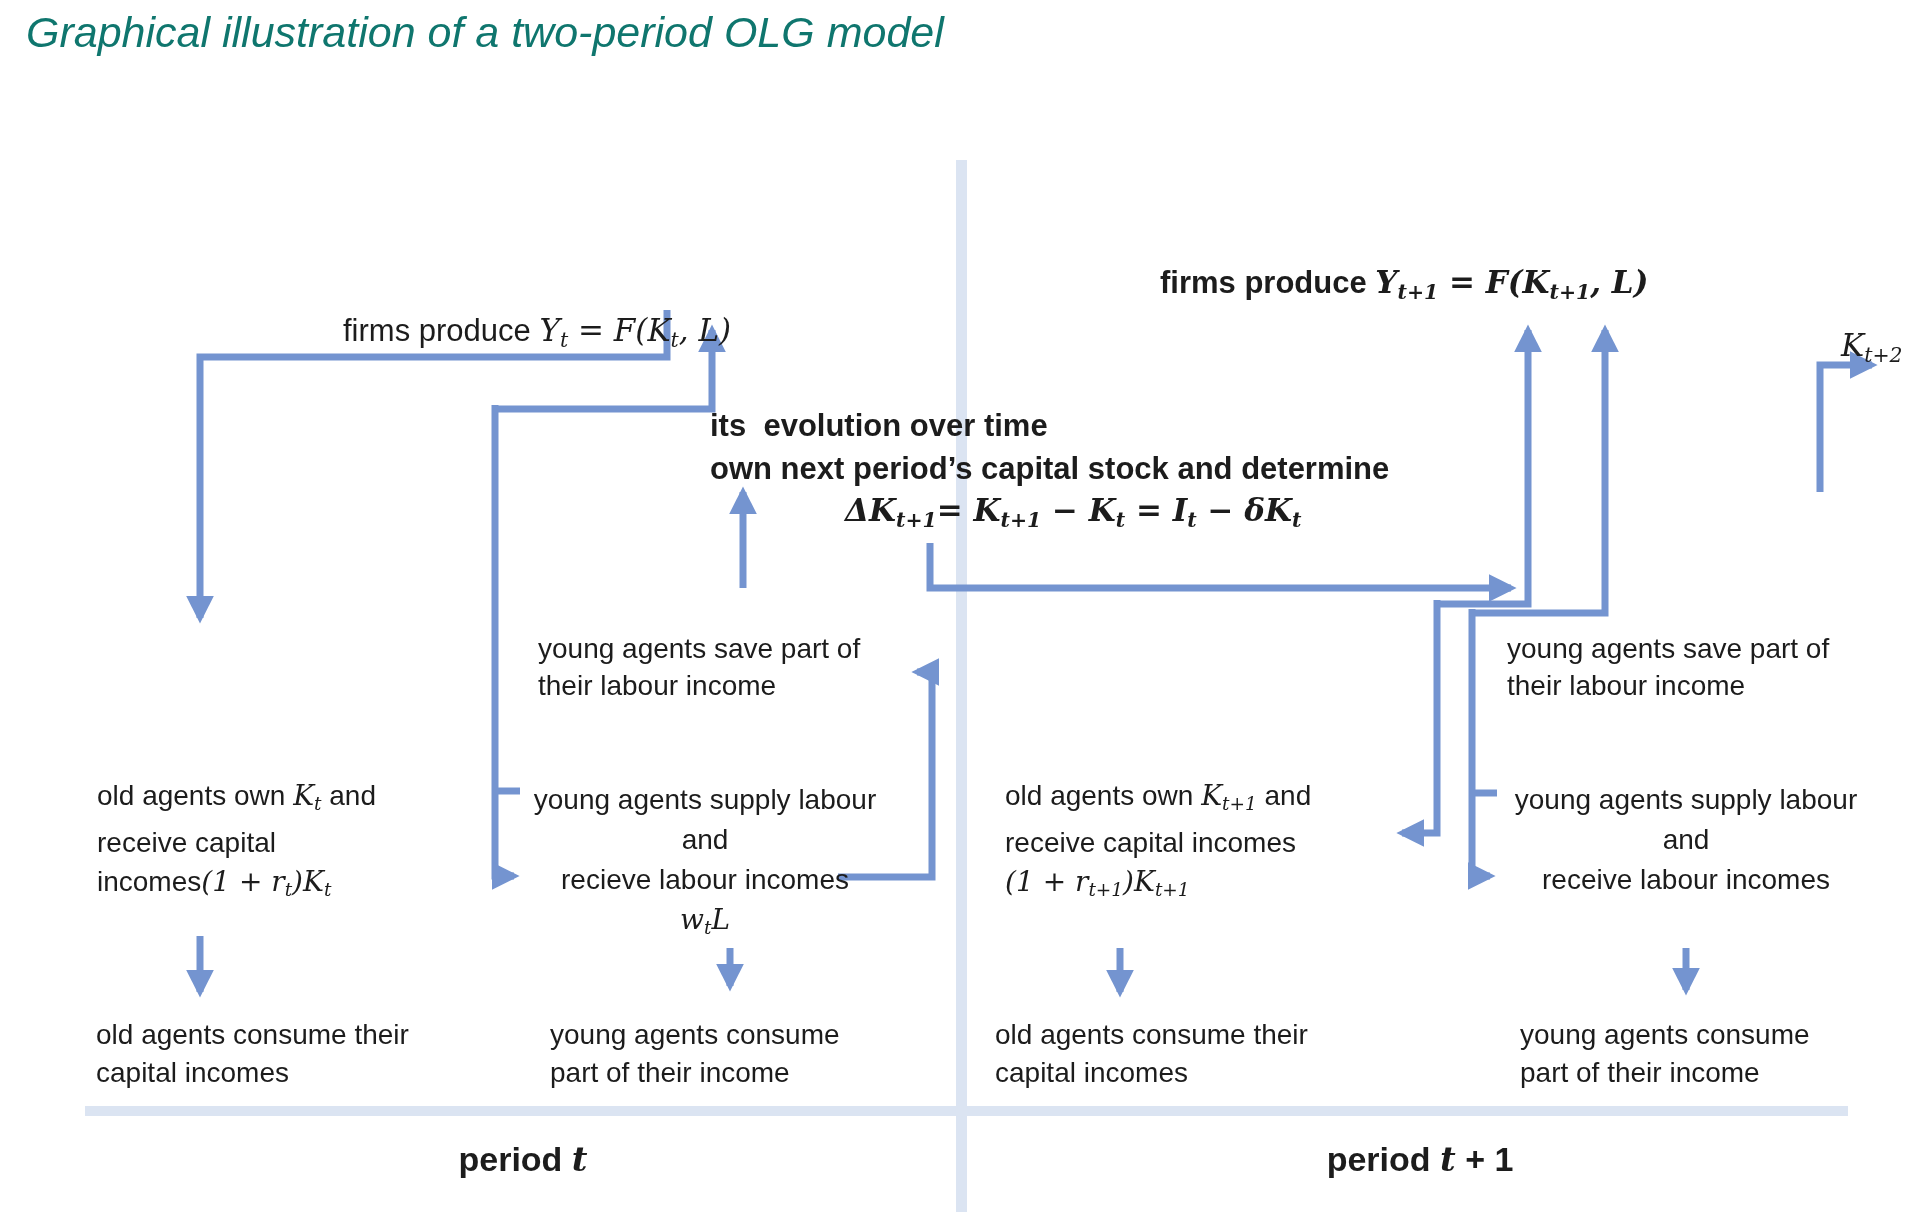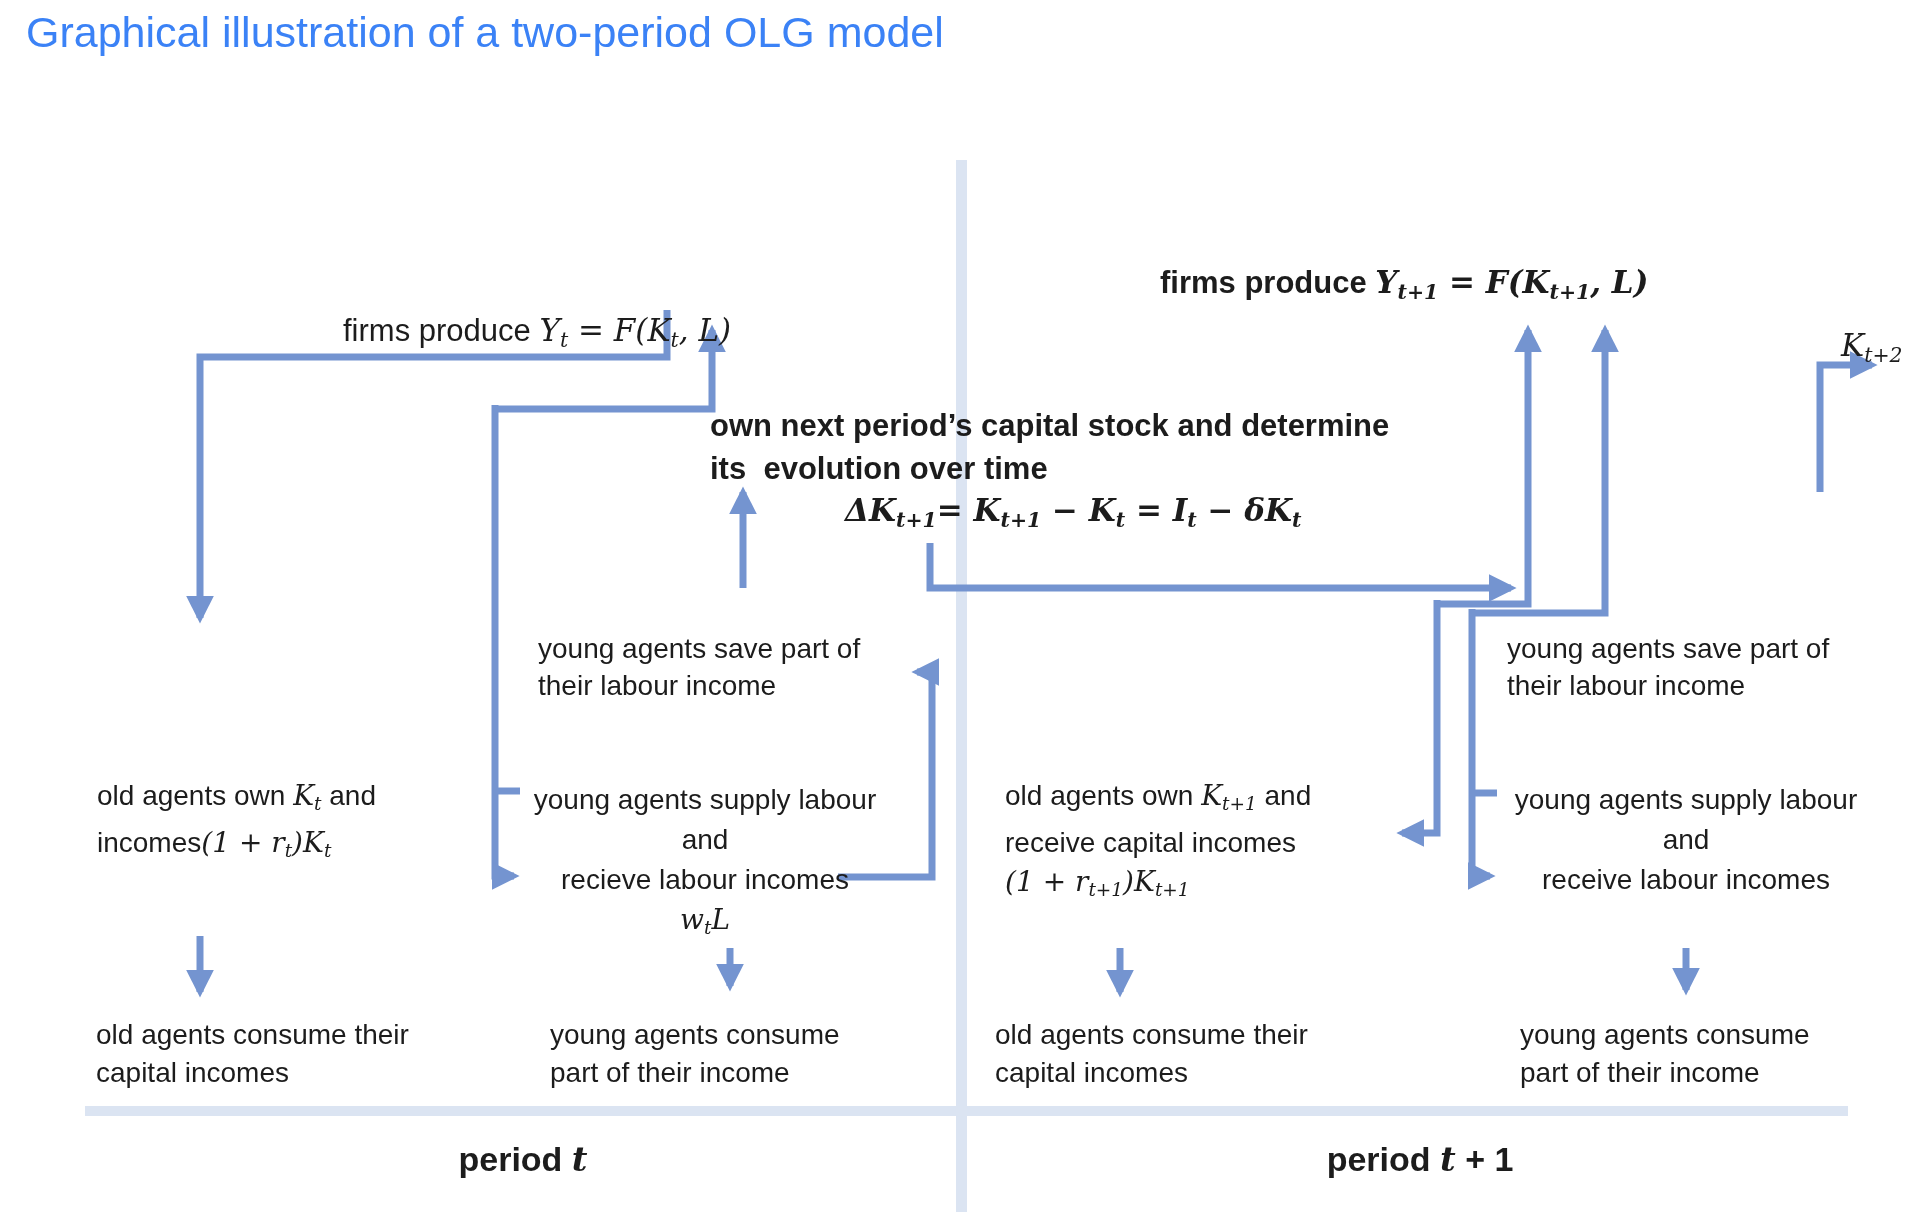--- a/index.html
+++ b/index.html
@@ -67,45 +67,46 @@
 
     <path d="M1820,492 L1820,365 L1872,365" marker-end="url(#ah)"></path>
 
     <path d="M200,936 L200,992" marker-end="url(#ah)"></path>
     <path d="M730,948 L730,986" marker-end="url(#ah)"></path>
     <path d="M1120,948 L1120,992" marker-end="url(#ah)"></path>
     <path d="M1686,948 L1686,990" marker-end="url(#ah)"></path>
   </g>
 </svg>
 
-<div class="lbl" id="title" style="color:#3b82f6;">Graphical illustration of a two-period OLG model</div>
+<div class="lbl" id="title" style="color:#0f766e;font-style:italic;">Graphical illustration of a two-period OLG model</div>
 
 <div class="lbl formula" style="left:343px;top:262px;margin-top:48px;">
     <div class="ln"><span class="s-p">firms produce </span><span class="s-i">Y</span><span class="s-sub">t</span><span class="s-i"> = F(K</span><span class="s-sub">t</span><span class="s-i">, L)</span></div>
   </div>
 
 <div class="lbl formula" style="left:1160px;top:262px;font-weight:bold;">
     <div class="ln"><span class="s-p">firms produce </span><span class="s-i">Y</span><span class="s-sub">t+1</span><span class="s-i"> = F(K</span><span class="s-sub">t+1</span><span class="s-i">, L)</span></div>
   </div>
 
 <div class="lbl formula" style="left:1841px;top:306px;margin-top:19px;">
     <div class="ln"><span class="s-i">K</span><span class="s-sub">t+2</span></div>
   </div>
 
 <div class="lbl boldtext" style="left:710px;top:404px;">
+    <div class="ln"><span class="s-b">its  evolution over time</span></div>
     <div class="ln"><span class="s-b">own next period’s capital stock and determine</span></div>
-    <div class="ln"><span class="s-b">its  evolution over time</span></div>
   </div>
 
 <div class="lbl formula eq" style="left:845px;top:490px;">
     <div class="ln"><span class="s-bi">ΔK</span><span class="s-bsub">t+1</span><span class="s-bi">= K</span><span class="s-bsub">t+1</span><span class="s-bi"> − K</span><span class="s-bsub">t</span><span class="s-bi"> = I</span><span class="s-bsub">t</span><span class="s-bi"> − δK</span><span class="s-bsub">t</span></div>
   </div>
 
 <div class="lbl" style="left:97px;top:776px;line-height:39px;">
     <div class="ln"><span class="s-p">old agents own </span><span class="s-i">K</span><span class="s-sub">t</span><span class="s-p"> and</span></div>
+    <div class="ln"><span class="s-p">receive capital</span></div>
     <div class="ln"><span class="s-p">incomes</span><span class="s-i">(1 + r</span><span class="s-sub">t</span><span class="s-i">)K</span><span class="s-sub">t</span></div>
   </div>
 
 <div class="lbl" style="left:538px;top:630px;line-height:37px;">
     <div class="ln"><span class="s-p">young agents save part of</span></div>
     <div class="ln"><span class="s-p">their labour income</span></div>
   </div>
 
 <div class="lbl center" style="left:512px;top:780px;width:386px;line-height:40px;">
     <div class="ln"><span class="s-p">young agents supply labour</span></div>

